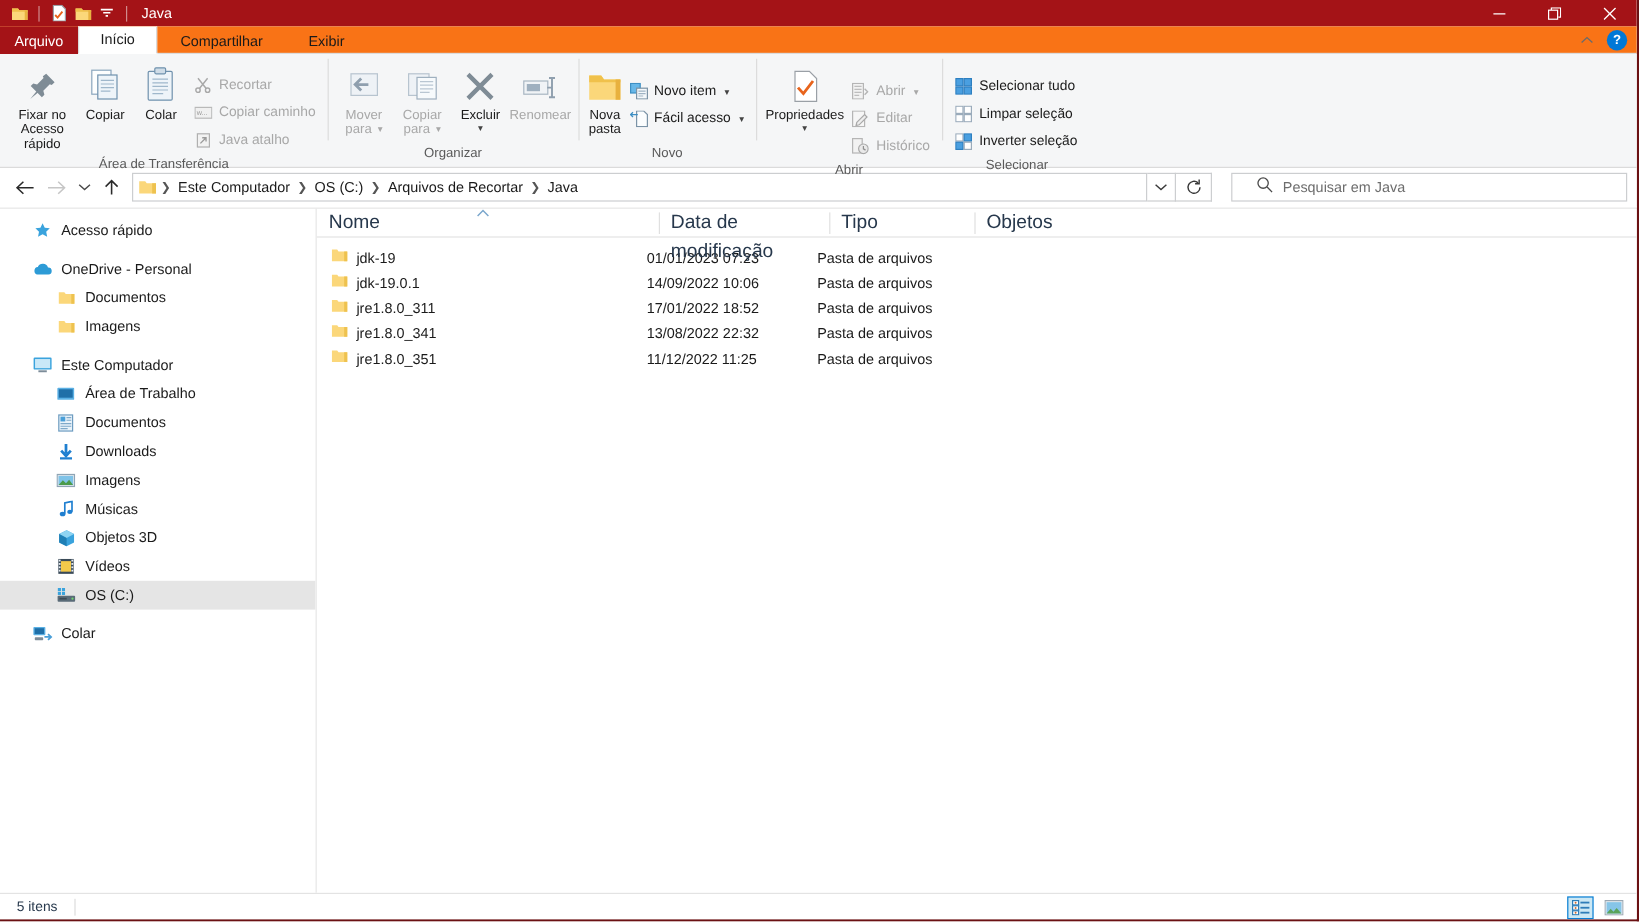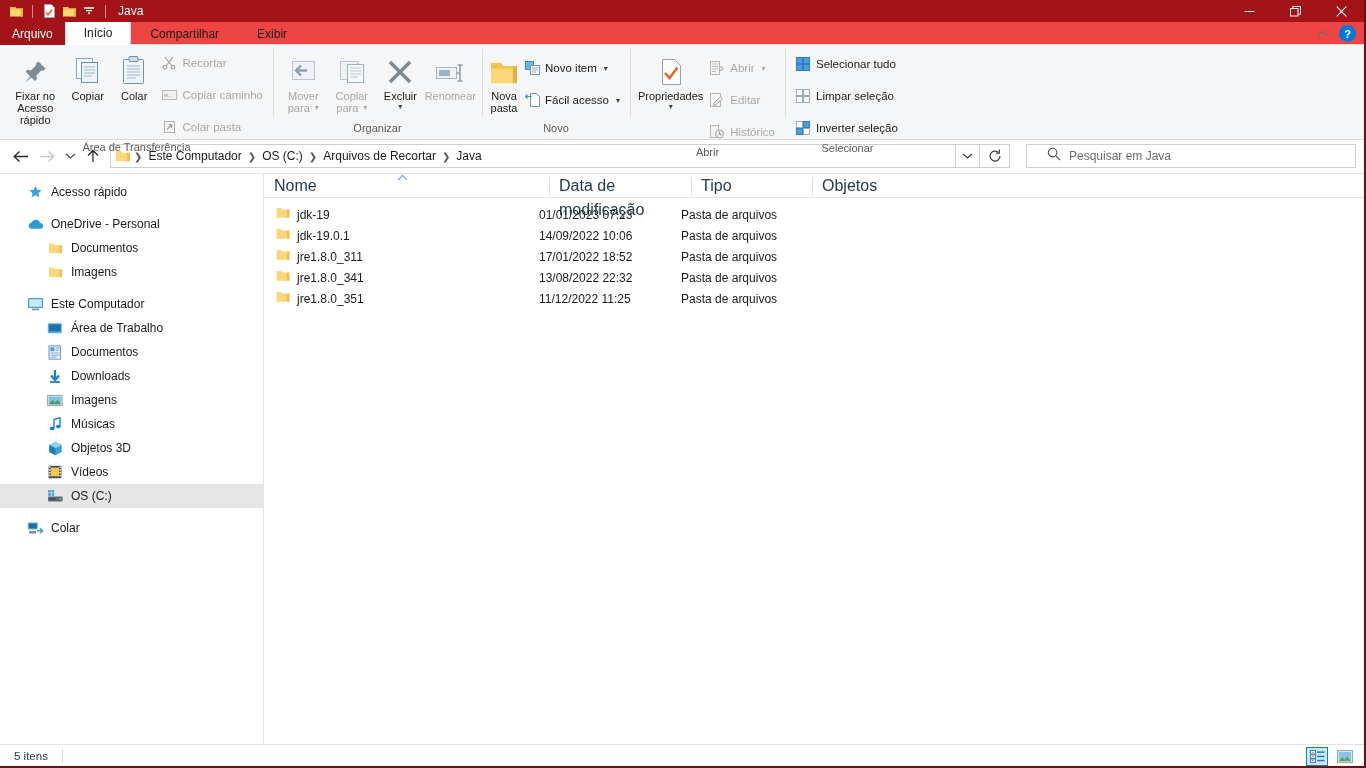--- a/index.html
+++ b/index.html
@@ -48,21 +48,21 @@
   }
   .win-btn {
     width: 46px; height: 22px;
     display: flex; align-items: center; justify-content: center;
   }
   .win-btn svg { display: block; }
 
   
   .tabstrip {
     height: 23px;
-    background: #ef4444;
+    background: #f97316;
     display: flex;
     align-items: stretch;
     position: relative;
     border-bottom: 1px solid #dcdcdc;
   }
   .tab-file {
     background: #a41317; color: #ffffff;
     font-size: 12px;
     padding: 0 12px;
     display: flex; align-items: center;
@@ -126,21 +126,21 @@
     width: 62px;
     display: flex; flex-direction: column; align-items: center;
     padding-top: 4px;
     font-size: 11px; color: #1a1a1a; text-align: center;
     line-height: 12px;
   }
   .big-btn.wide { width: 78px; }
   .big-btn .bico { height: 34px; display: flex; align-items: flex-end; justify-content: center; margin-bottom: 3px; }
   .big-btn.dis { color: #a8a8a8; }
 
-  .small-col { display: flex; flex-direction: column; padding-top: 3px; gap: 10px; }
+  .small-col { display: flex; flex-direction: column; padding-top: 3px; gap: 1px; margin-top: 8px; }
   .small-btn {
     display: flex; align-items: center; gap: 5px;
     font-size: 11.5px; color: #1a1a1a;
     height: 22px; padding: 0 4px;
     white-space: nowrap;
   }
   .small-btn.dis { color: #a8a8a8; }
   .small-btn .sico { width: 16px; height: 16px; display: flex; align-items: center; justify-content: center; flex: 0 0 16px; }
   .caret { font-size: 8px; color: #444; margin-left: 2px; }
   .caret.dis { color: #a8a8a8; }
@@ -416,21 +416,21 @@
             </span>
             <span>Copiar caminho</span>
           </div>
           <div class="small-btn dis">
             <span class="sico">
               <svg width="13" height="14" viewBox="0 0 13 14">
                   <rect x="1.5" y="1.5" width="10" height="11" fill="#f2f2f2" stroke="#b0b0b0"></rect>
                   <path d="M4 9.5l4.5-4.5M5.5 4.8h3.2v3.2" fill="none" stroke="#9a9a9a" stroke-width="1.1"></path>
                 </svg>
             </span>
-            <span>Colar pasta</span>
+            <span>Java atalho</span>
           </div>
         </div>
       </div>
       <div class="rgroup-title">Área de Transferência</div>
     </div>
 
     <div class="rgroup" style="width:209px">
       <div class="rgroup-body">
         <div class="big-btn dis">
           <div class="bico">

